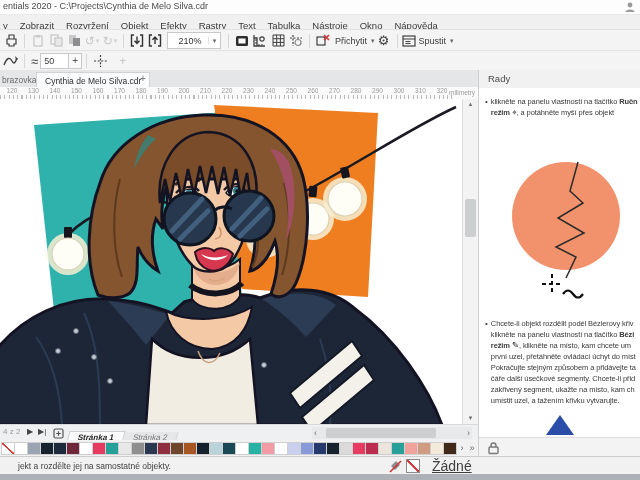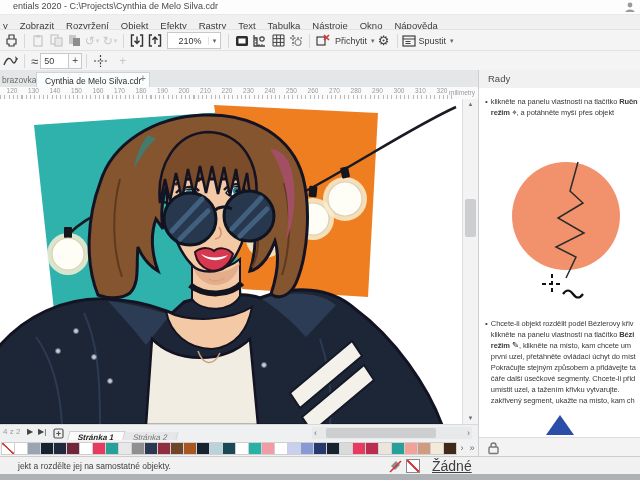--- a/index.html
+++ b/index.html
@@ -2,21 +2,21 @@
 <html><head>
 <meta charset="utf-8">
 <style>
   html,body{margin:0;padding:0;background:#888;}
   #app{position:relative;width:640px;height:480px;background:#f1f1f2;overflow:hidden;
        font-family:"Liberation Sans",sans-serif;color:#3c3c3c;cursor:default;}
   .abs{position:absolute;}
   .row{position:absolute;left:0;width:640px;}
   
   #titlebar{top:0;height:14px;background:#fdfdfd;border-bottom:1px solid #e9e9ea;}
-  #titlebar .t{position:absolute;left:3px;top:1px;font-size:9px;color:#4a4a4a;white-space:nowrap;margin-left:10px;}
+  #titlebar .t{position:absolute;left:3px;top:1px;font-size:9px;color:#4a4a4a;white-space:nowrap;}
   
   #menubar{top:15px;height:14px;background:#f0f0f1;}
   .menu-item{display:inline-block;padding:1px 6px;font-size:9.5px;color:#3b3b3b;}
   .menu-item:first-child{padding-left:3px;}
   
   #toolbar{top:29px;height:21px;background:#f4f4f5;border-top:1px solid #e3e3e4;}
   #propbar{top:50px;height:20px;background:#f4f4f5;border-top:1px solid #e3e3e4;border-bottom:1px solid #dcdcde;}
   .tb{position:absolute;top:0;height:21px;display:flex;align-items:center;}
   .sep{width:1px;height:14px;background:#d8d8da;margin:0 4px;}
   .tbtn{display:flex;align-items:center;justify-content:center;height:18px;min-width:18px;border-radius:2px;}
@@ -375,22 +375,22 @@
     </svg>
     <div class="hint-bullet" style="top:230px" id="hint-bullet-2">
         <span class="dot">•</span>
         <div class="hint-lines">
           <div class="hint-line"><span>Chcete-li objekt rozdělit podél Bézierovy křiv</span></div>
           <div class="hint-line"><span>klikněte na panelu vlastností na tlačítko </span><span class="b">Bézi</span></div>
           <div class="hint-line"><span class="b">režim </span><span class="hint-ic">✎</span><span>, klikněte na místo, kam chcete um</span></div>
           <div class="hint-line"><span>první uzel, přetáhněte ovládací úchyt do míst</span></div>
           <div class="hint-line"><span>Pokračujte stejným způsobem a přidávejte ta</span></div>
           <div class="hint-line"><span>čáře další úsečkové segmenty. Chcete-li přid</span></div>
+          <div class="hint-line"><span>zakřivený segment, ukažte na místo, kam ch</span></div>
           <div class="hint-line"><span>umístit uzel, a tažením křivku vytvarujte.</span></div>
-          <div class="hint-line"><span>zakřivený segment, ukažte na místo, kam ch</span></div>
         </div>
       </div>
     <svg class="abs" style="left:0;top:325px" width="162" height="24" viewBox="0 0 162 24">
       <polygon points="81,2 95,22 67,22" fill="#2b4fa8"></polygon>
     </svg>
   </div>
   <div class="abs" id="panel-foot">
     <svg class="abs" style="left:8px;top:3px" width="13" height="14" viewBox="0 0 13 14">
       <path d="M4,6 V4.5 a2.5,2.5 0 0 1 5,0 V6" fill="none" stroke="#787878" stroke-width="1.4"></path>
       <rect x="2" y="6" width="9" height="6.5" rx="1" fill="none" stroke="#787878" stroke-width="1.4"></rect>

